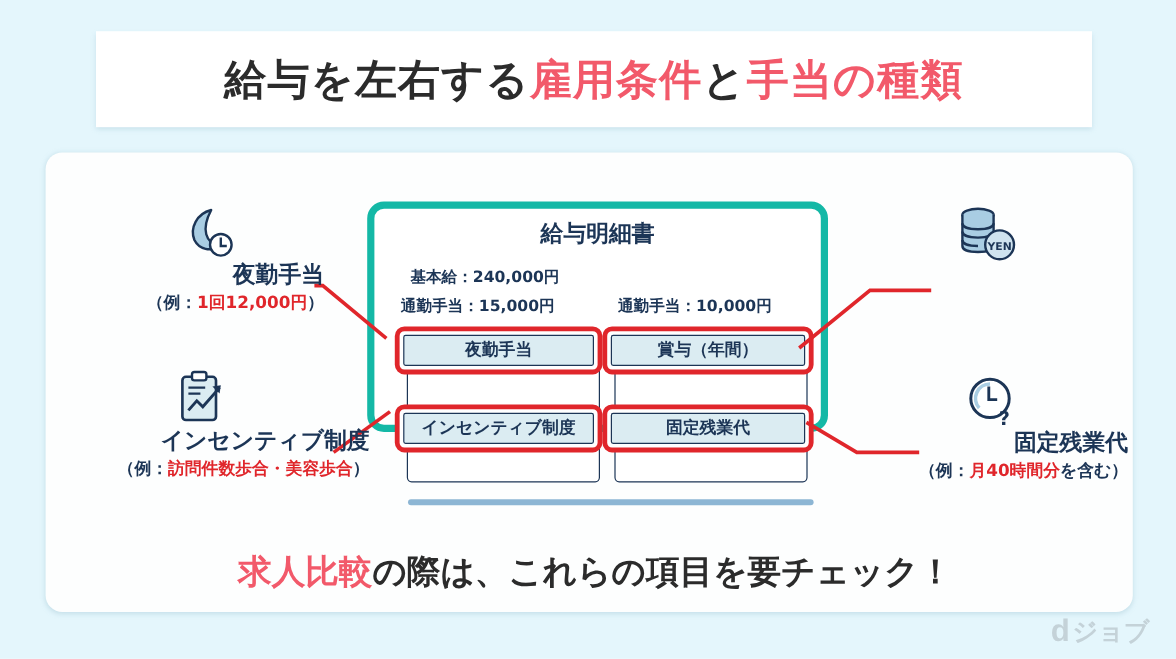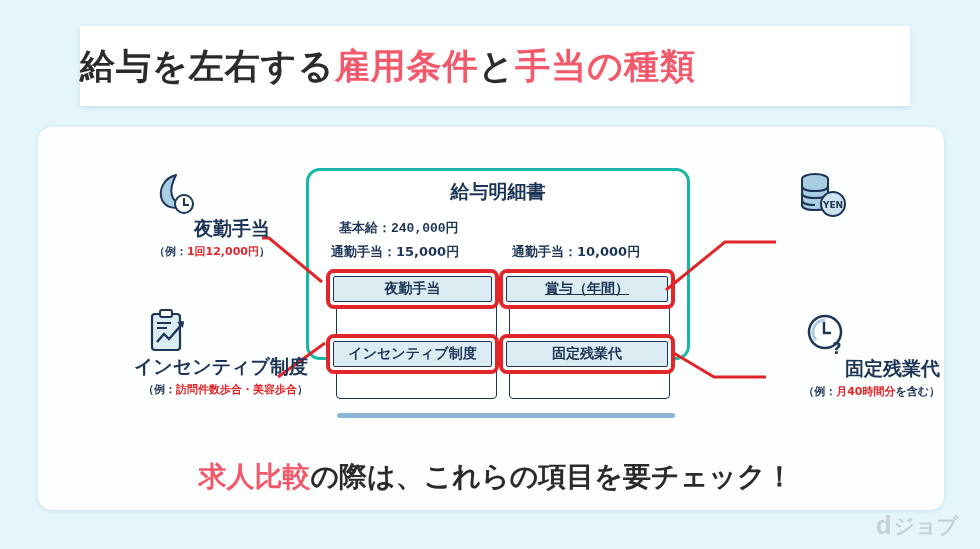--- a/index.html
+++ b/index.html
@@ -7,37 +7,37 @@
   body {
     background: #e4f6fc;
     font-family: "DejaVu Sans", "Liberation Sans", sans-serif;
     position: relative;
     color: #1f2f44;
   }
   .title-box {
     position: absolute; left: 80px; top: 26px; width: 830px; height: 80px;
     background: #ffffff;
     box-shadow: 0 2px 4px rgba(150,190,205,0.35);
-    display: flex; align-items: center; justify-content: flex-start;
+    display: flex; align-items: center; justify-content: center;
   }
   .title {
     font-size: 35px; font-weight: bold; letter-spacing: 1px; color: #2b2b2b;
     white-space: nowrap;
   }
   .title .hl { color: #f2596a; }
 
   .panel {
     position: absolute; left: 38px; top: 127px; width: 906px; height: 383px;
     background: #fdfefe; border-radius: 14px;
     box-shadow: 0 1px 4px rgba(150,190,205,0.4);
   }
 
   .payslip {
     position: absolute; left: 306px; top: 168px; width: 384px; height: 192px;
-    border: 3px solid #14b8a6; border-radius: 14px; background: #ffffff;
+    border: 6px solid #14b8a6; border-radius: 14px; background: #ffffff;
   }
   .payslip-title {
     position: absolute; left: 0; right: 0; top: 8px; text-align: center;
     font-size: 19px; font-weight: bold; color: #1c3556;
   }
   .pay-line { position: absolute; font-size: 13px; font-weight: bold; color: #1c3556; white-space: nowrap; }
 
   .col-box {
     position: absolute; border: 1.5px solid #1c3556; border-radius: 4px; background: #fff;
   }
@@ -53,21 +53,21 @@
     font-size: 14px; font-weight: bold; color: #1c3556; white-space: nowrap;
   }
   .bar {
     position: absolute; left: 28px; top: 242px; width: 338px; height: 5px;
     background: #8db6d4; border-radius: 3px;
   }
 
   .side-item { position: absolute; text-align: right; }
   .side-item .icon { display: block; margin: 0 auto; }
   .side-label { font-size: 19px; font-weight: bold; color: #1c3556; white-space: nowrap; }
-  .side-example { font-size: 11px; font-weight: bold; color: #1c3556; white-space: nowrap; margin-top: 2px; }
+  .side-example { font-size: 14px; font-weight: bold; color: #1c3556; white-space: nowrap; margin-top: 2px; }
   .side-example .red { color: #e0262b; }
 
   svg.connectors { position: absolute; left: 0; top: 0; width: 980px; height: 549px; pointer-events: none; }
 
   .bottom-msg {
     position: absolute; left: 0; width: 980px; top: 458px; text-align: center;
     font-size: 28px; font-weight: bold; color: #2b2b2b; white-space: nowrap;
   }
   .bottom-msg .hl { color: #f2596a; margin-left: 12px; }
 
@@ -81,31 +81,31 @@
 <body>
 
 <div class="title-box">
   <div class="title"><span>給与を左右する</span><span class="hl">雇用条件</span><span>と</span><span class="hl">手当の種類</span></div>
 </div>
 
 <div class="panel"></div>
 
 <div class="payslip">
   <div class="payslip-title">給与明細書</div>
-  <div class="pay-line" style="left:30px; top:48px;font-family:Liberation Mono, monospace;">基本給：240,000円</div>
+  <div class="pay-line" style="left:30px; top:48px;">基本給：240,000円</div>
   <div class="pay-line" style="left:203px; top:48px;margin-top:24px;">通勤手当：10,000円</div>
   <div class="pay-line" style="left:22px; top:72px;">通勤手当：15,000円</div>
 
   <div class="col-box" style="left:27px; top:102px; width:161px; height:126px;"></div>
   <div class="col-box" style="left:200px; top:102px; width:161px; height:126px;"></div>
 
   <div class="item-box" style="left:17px; top:98px; width:173px;">
     <div class="item-inner">夜勤手当</div>
   </div>
-  <div class="item-box" style="left:190px; top:98px; width:176px;text-decoration:underline;">
+  <div class="item-box" style="left:190px; top:98px; width:176px;">
     <div class="item-inner">賞与（年間）</div>
   </div>
   <div class="item-box" style="left:17px; top:163px; width:173px;">
     <div class="item-inner">インセンティブ制度</div>
   </div>
   <div class="item-box" style="left:190px; top:163px; width:176px;">
     <div class="item-inner">固定残業代</div>
   </div>
 
   <div class="bar"></div>

